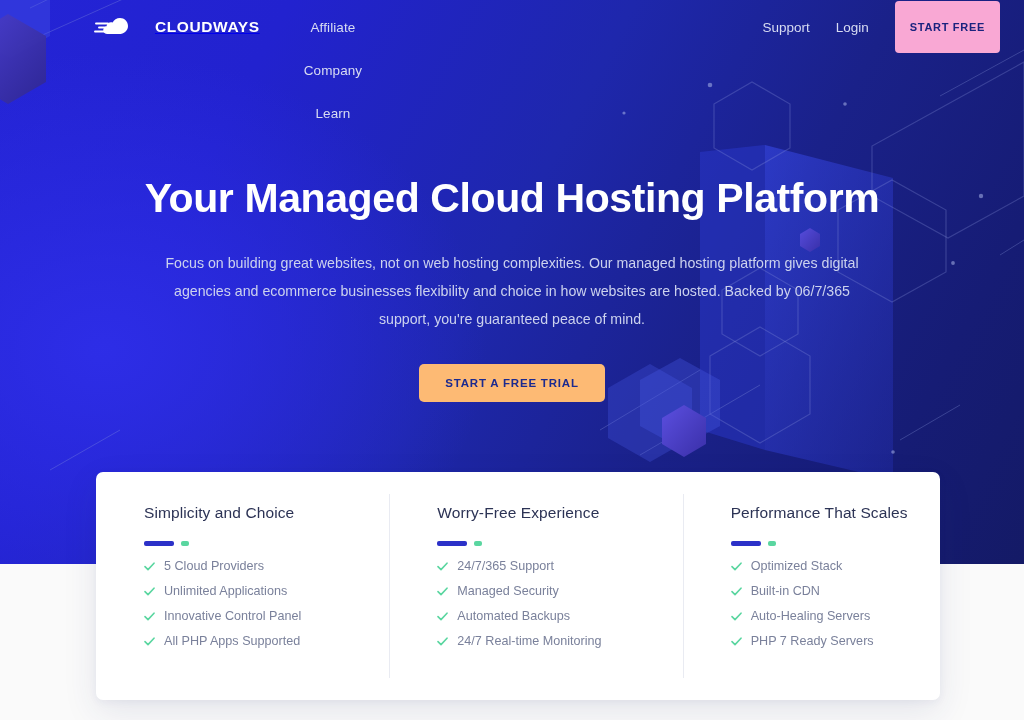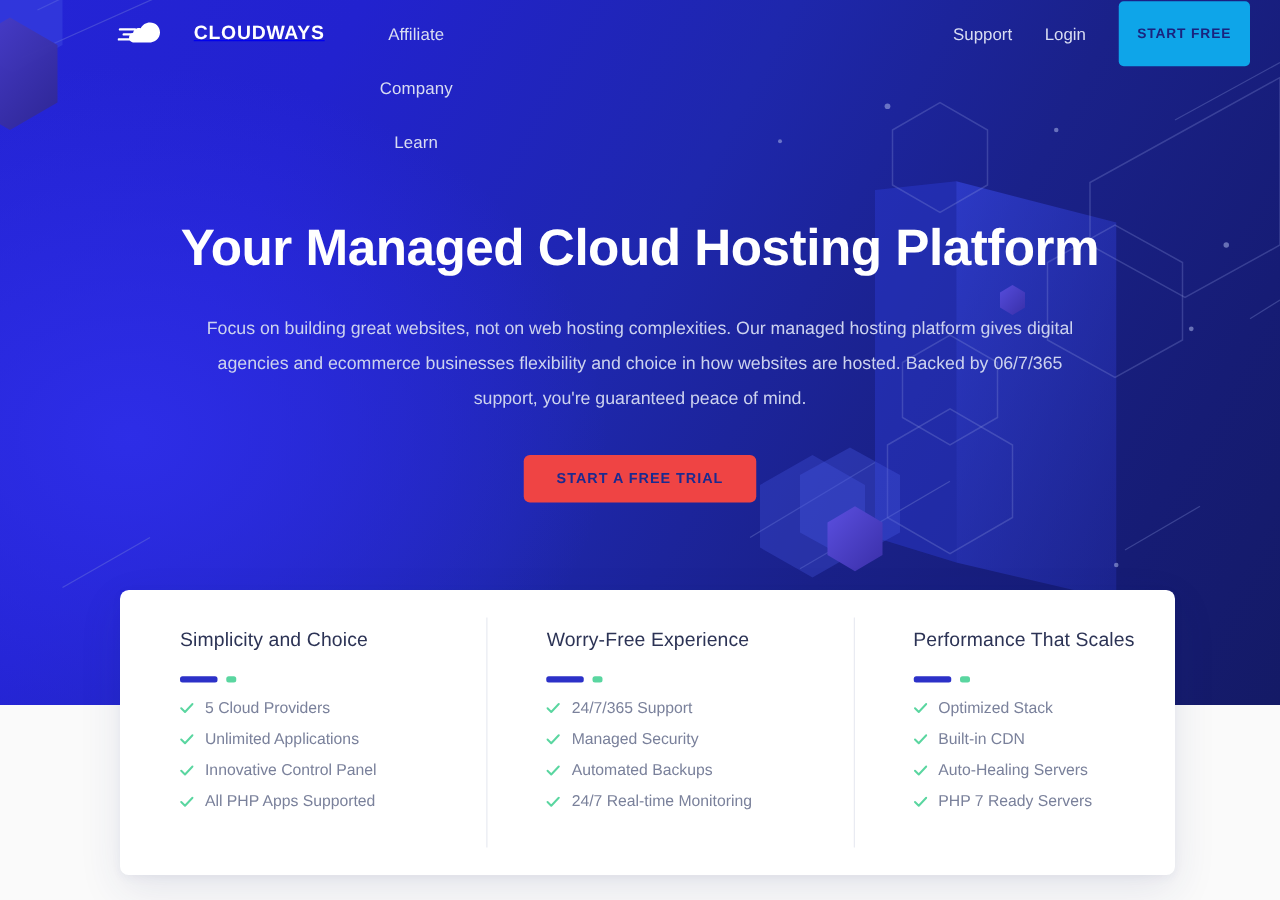--- a/index.html
+++ b/index.html
@@ -33,42 +33,42 @@
     color: #ffffff; font-size: 15.5px; font-weight: bold;
     letter-spacing: 0.6px;
   }
   .nav { display: flex; align-items: center; gap: 28px; margin-left: 44px; flex-direction: column; }
   .nav a {
     color: #d8dcf2; font-size: 13.5px; text-decoration: none; letter-spacing: 0.1px;
   }
   .header-right { margin-left: auto; margin-right: 24px; display: flex; align-items: center; gap: 26px; }
   .header-right a { color: #d8dcf2; font-size: 13.5px; text-decoration: none; }
   .btn-start-free {
-    background: #0ea5e9; color: #1a237e;
+    background: #f9a8d4; color: #1a237e;
     font-size: 11px; font-weight: bold; letter-spacing: 0.7px;
     padding: 20px 15px; border-radius: 4px; border: none;
     cursor: pointer; font-family: "Liberation Sans", sans-serif;
   }
 
   
   .hero-copy { position: absolute; left: 0; top: 0; width: 1024px; z-index: 10; text-align: center; }
   .hero-title {
     margin-top: 175px;
     color: #ffffff;
     font-size: 41px; font-weight: bold; letter-spacing: -0.4px;
     line-height: 1.15;
   }
   .hero-sub {
     margin: 28px auto 0; width: 700px;
     color: #ccd2ee; font-size: 14.2px; line-height: 1.95;
   }
   .btn-trial-wrap { margin-top: 31px; }
   .btn-trial {
     display: inline-block;
-    background: #ef4444; color: #1b2a8f;
+    background: #fdba74; color: #1b2a8f;
     font-size: 11.5px; font-weight: bold; letter-spacing: 0.8px;
     padding: 13px 26px; border-radius: 5px; border: none;
     cursor: pointer; font-family: "Liberation Sans", sans-serif;
   }
 
   
   .card {
     position: absolute; left: 96px; top: 472px;
     width: 844px; height: 228px;
     background: #ffffff; border-radius: 7px;

